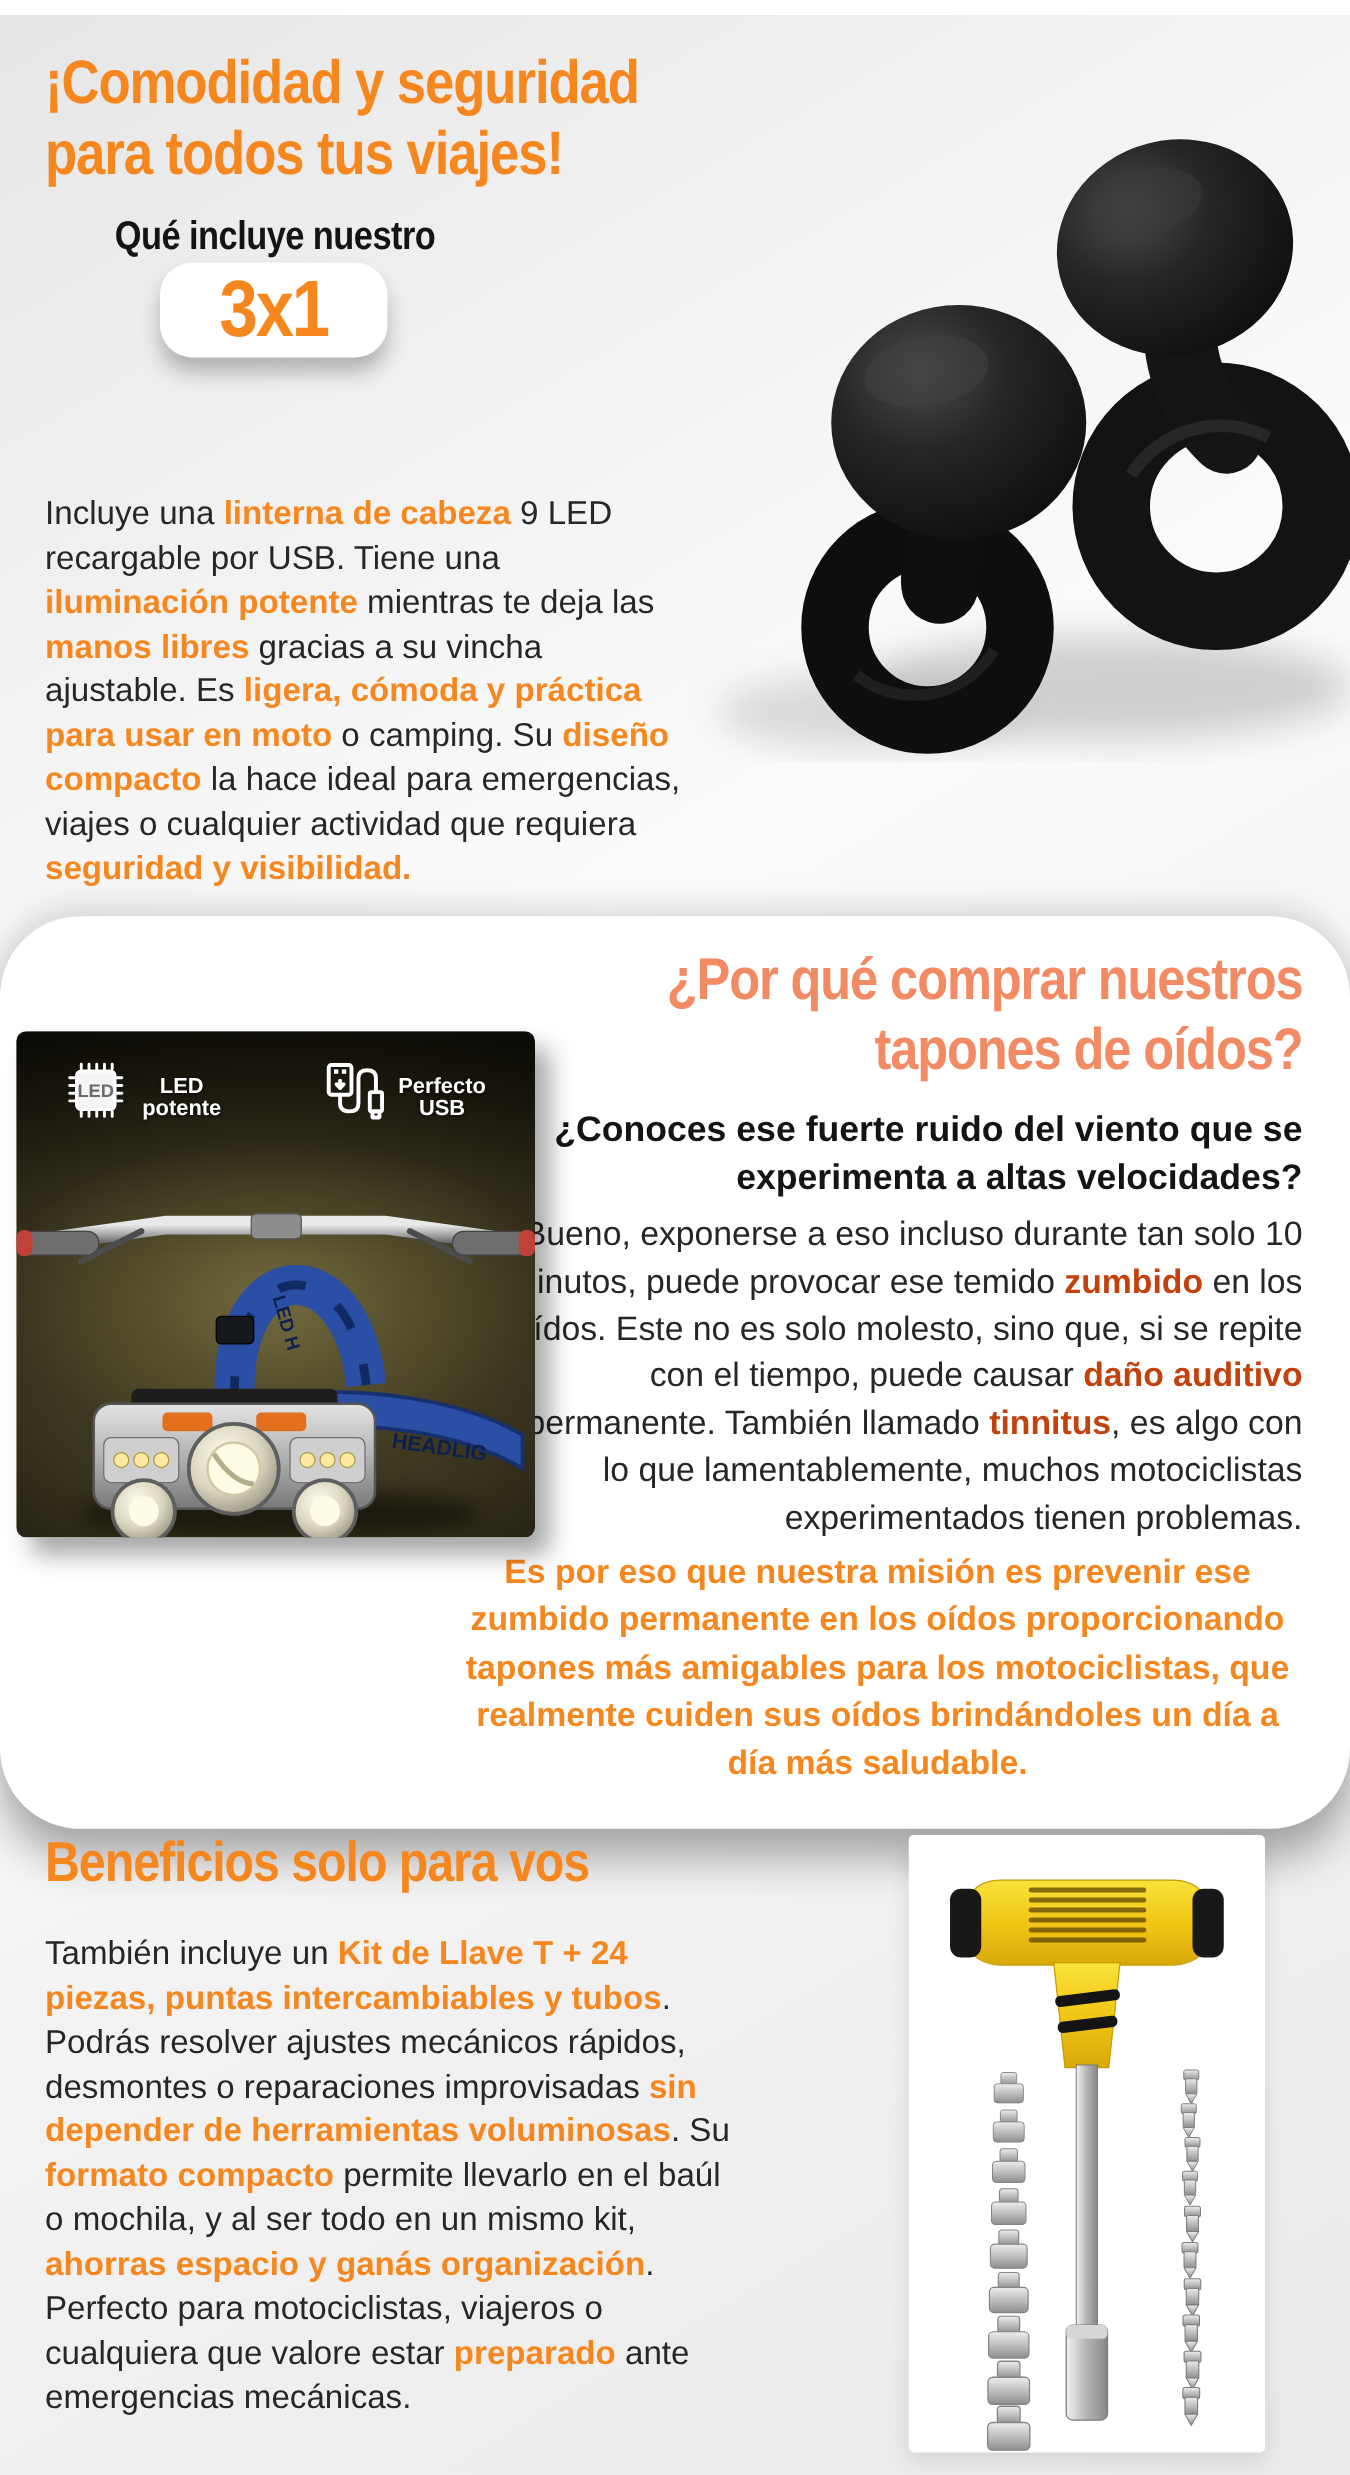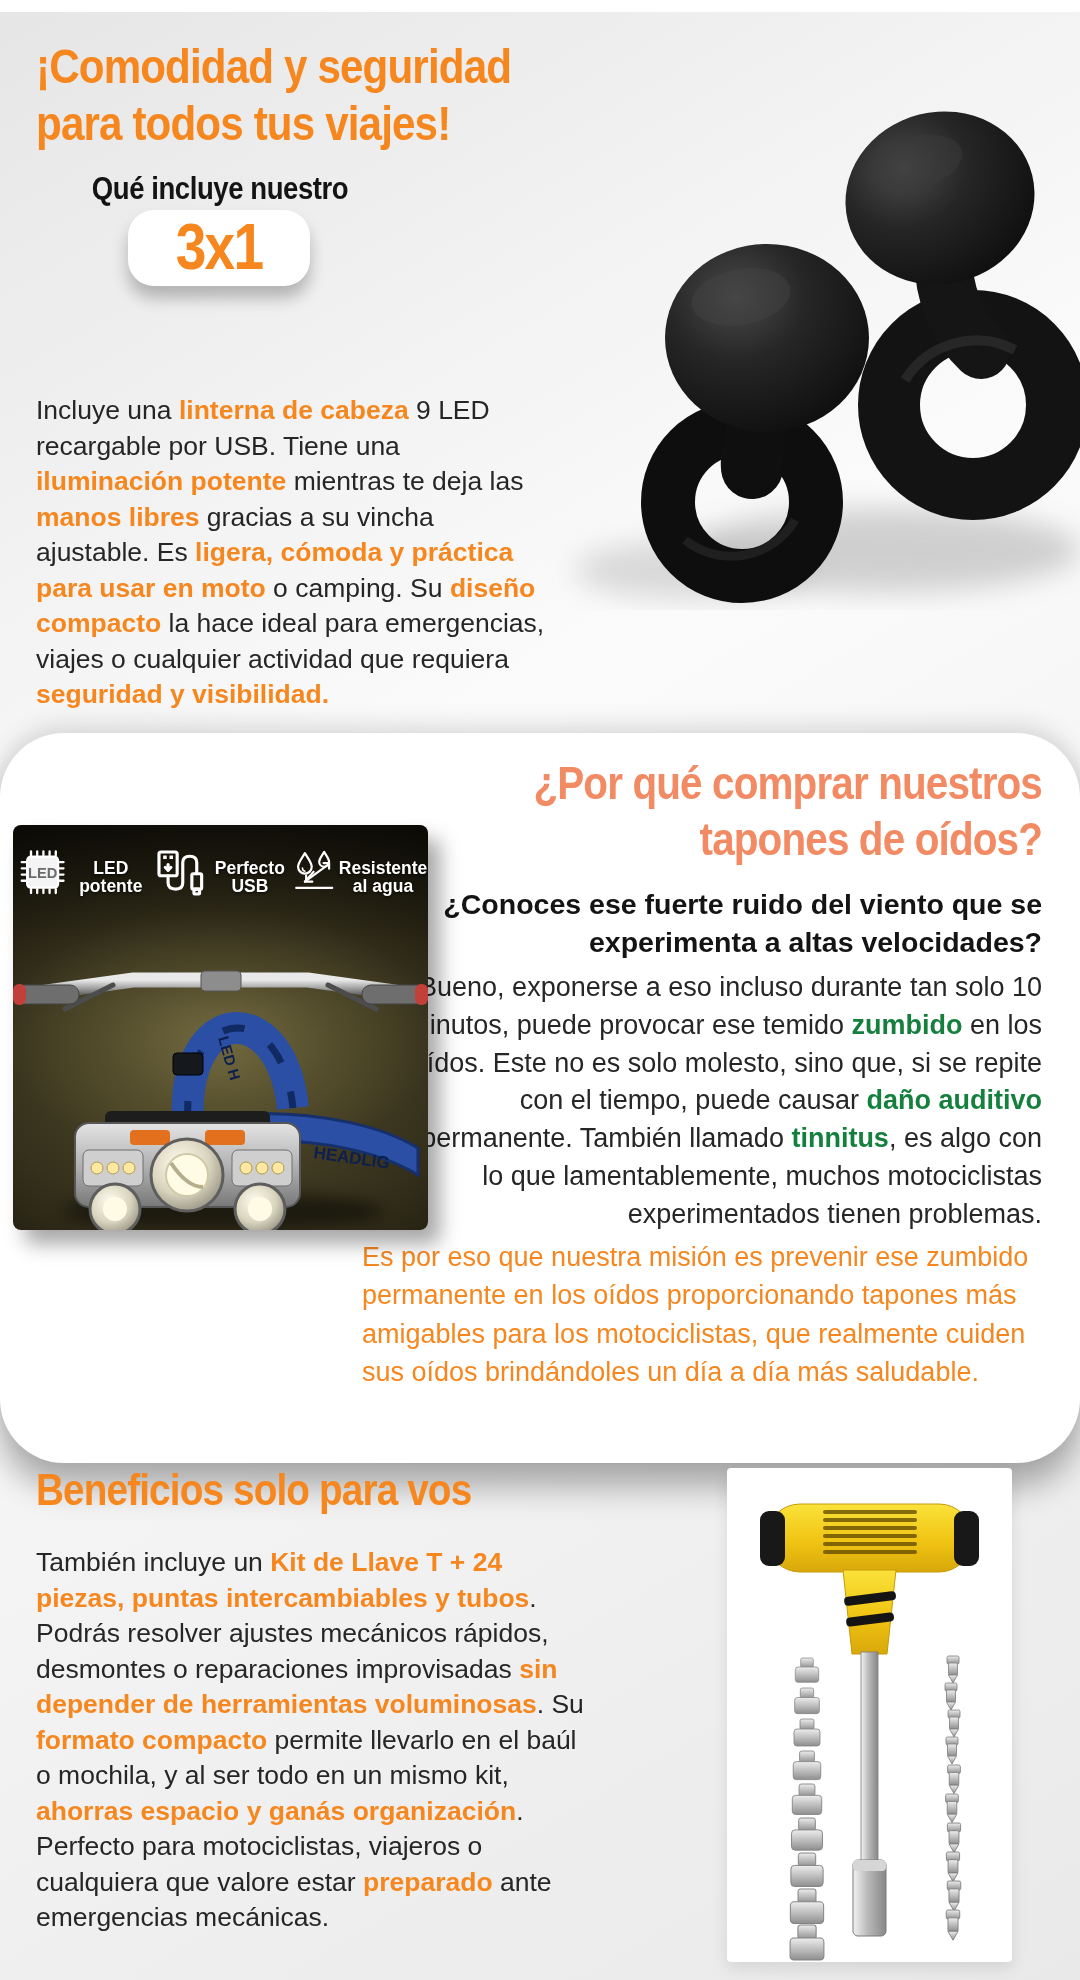--- a/index.html
+++ b/index.html
@@ -18,32 +18,32 @@
     letter-spacing:-.5px;color:#141414;}
   .badge-card{left:128px;top:198px;width:182px;height:76px;background:#fff;border-radius:26px;
     box-shadow:0 12px 16px rgba(0,0,0,.25);}
   .badge-text{left:128px;top:196px;width:182px;text-align:center;font-size:64px;line-height:78px;
     font-weight:700;color:var(--orange);letter-spacing:-2px;}
   .para{font-size:26.5px;line-height:1.34;color:#262626;}
   .hero-p1{left:36px;top:287px;width:512px;}
   .hero-p2{left:36px;top:381px;width:518px;}
   .run-n{color:#262626;}
   .run-o{color:var(--orange);font-weight:700;}
-  .run-b{color:#15803d;font-weight:700;}
+  .run-b{color:#c2410c;font-weight:700;}
   .earplugs{left:545px;top:38px;width:535px;height:560px;}
   
   .why-card{left:0;top:721px;width:1080px;height:730px;background:#fff;border-radius:64px;
     box-shadow:0 -10px 22px rgba(0,0,0,.10),0 24px 32px rgba(0,0,0,.30);}
   .why-head{right:38px;top:22px;width:700px;text-align:right;font-size:47px;line-height:1.2;
     font-weight:700;letter-spacing:-1px;color:var(--salmon);white-space:pre-line;}
   .why-q{right:38px;top:152px;width:660px;text-align:right;font-size:28.5px;line-height:1.35;
     font-weight:700;color:#141414;white-space:pre-line;}
   .why-body{right:38px;top:236px;width:640px;text-align:right;font-size:27px;line-height:1.40;}
-  .why-mission{right:38px;top:505px;width:680px;text-align:left;font-size:27px;line-height:1.42;
-    font-weight:400;color:var(--orange);}
+  .why-mission{right:38px;top:505px;width:680px;text-align:center;font-size:27px;line-height:1.42;
+    font-weight:700;color:var(--orange);}
   .photo{left:13px;top:92px;width:415px;height:405px;border-radius:8px;overflow:hidden;
     box-shadow:12px 14px 20px rgba(0,0,0,.35);
     background:
       linear-gradient(180deg,rgba(0,0,0,.55) 0%,rgba(0,0,0,.1) 30%,rgba(0,0,0,0) 45%),
       radial-gradient(70% 42% at 50% 52%,#8f855280 0%,#6b623860 40%,#00000000 75%),
       radial-gradient(120% 90% at 50% 60%,#56502e 0%,#36311c 45%,#15130a 80%,#0a0906 100%);}
   .badges{position:absolute;left:0;top:10px;width:100%;display:flex;justify-content:space-around;align-items:flex-end;}
   .pbadge{display:flex;flex-direction:row;align-items:center;width:33%;}
   .pbadge .lbl{margin-top:8px;color:#fff;font-weight:700;font-size:17.5px;line-height:1.05;
     text-align:center;text-shadow:0 1px 3px rgba(0,0,0,.8);}
@@ -131,36 +131,20 @@
               <rect x="25" y="13" width="5" height="5" fill="#fff" stroke="none"></rect>
               <path d="M23 26v8"></path>
                 <path d="M19 30l4 4 4-4"></path>
               <path d="M23 42 v10 q0 9 11 9 q10 0 10 -9 V23 q0 -9 10 -9 q10 0 10 9 v16"></path>
               <rect x="57" y="39" width="14" height="22" rx="2"></rect>
               <rect x="60" y="61" width="8" height="7" rx="1"></rect>
             </g>
           </svg>
           <div class="lbl">Perfecto USB</div>
         </div>
-        <div class="pbadge">
-          <svg width="78" height="76" viewBox="0 0 78 76" style="white-space:pre-line">
-            <g stroke="#fff" stroke-width="3.5" fill="none" stroke-linecap="round" stroke-linejoin="round">
-              <path d="M24 6 C18 16 13 22 13 28 a11 11 0 0 0 22 0 C35 22 30 16 24 6 Z"></path>
-              <path d="M55 4 C51 11 47 15 47 20 a8 8 0 0 0 16 0 C63 15 59 11 55 4 Z"></path>
-              <path d="M20 30 a5 5 0 0 0 4 5" stroke-width="2.5"></path>
-              <path d="M24 52 L62 24"></path>
-                <path d="M54 22 h9 v9"></path>
-              <path d="M38 36 L24 52"></path>
-                <path d="M26 42 v10 h10"></path>
-              <path d="M10 62 h58"></path>
-            </g>
-          </svg>
-          <div class="lbl" style="white-space:pre-line">Resistente
-al agua</div>
-        </div>
       </div>
 
       <svg class="lamp-illus" viewBox="0 0 415 297">
         <defs>
           <linearGradient id="barG" x1="0" y1="0" x2="0" y2="1">
             <stop offset="0%" stop-color="#e9e9e9"></stop>
               <stop offset="60%" stop-color="#9a9a9a"></stop>
               <stop offset="100%" stop-color="#5f5f5f"></stop>
           </linearGradient>
           <linearGradient id="bodyG" x1="0" y1="0" x2="0" y2="1">

